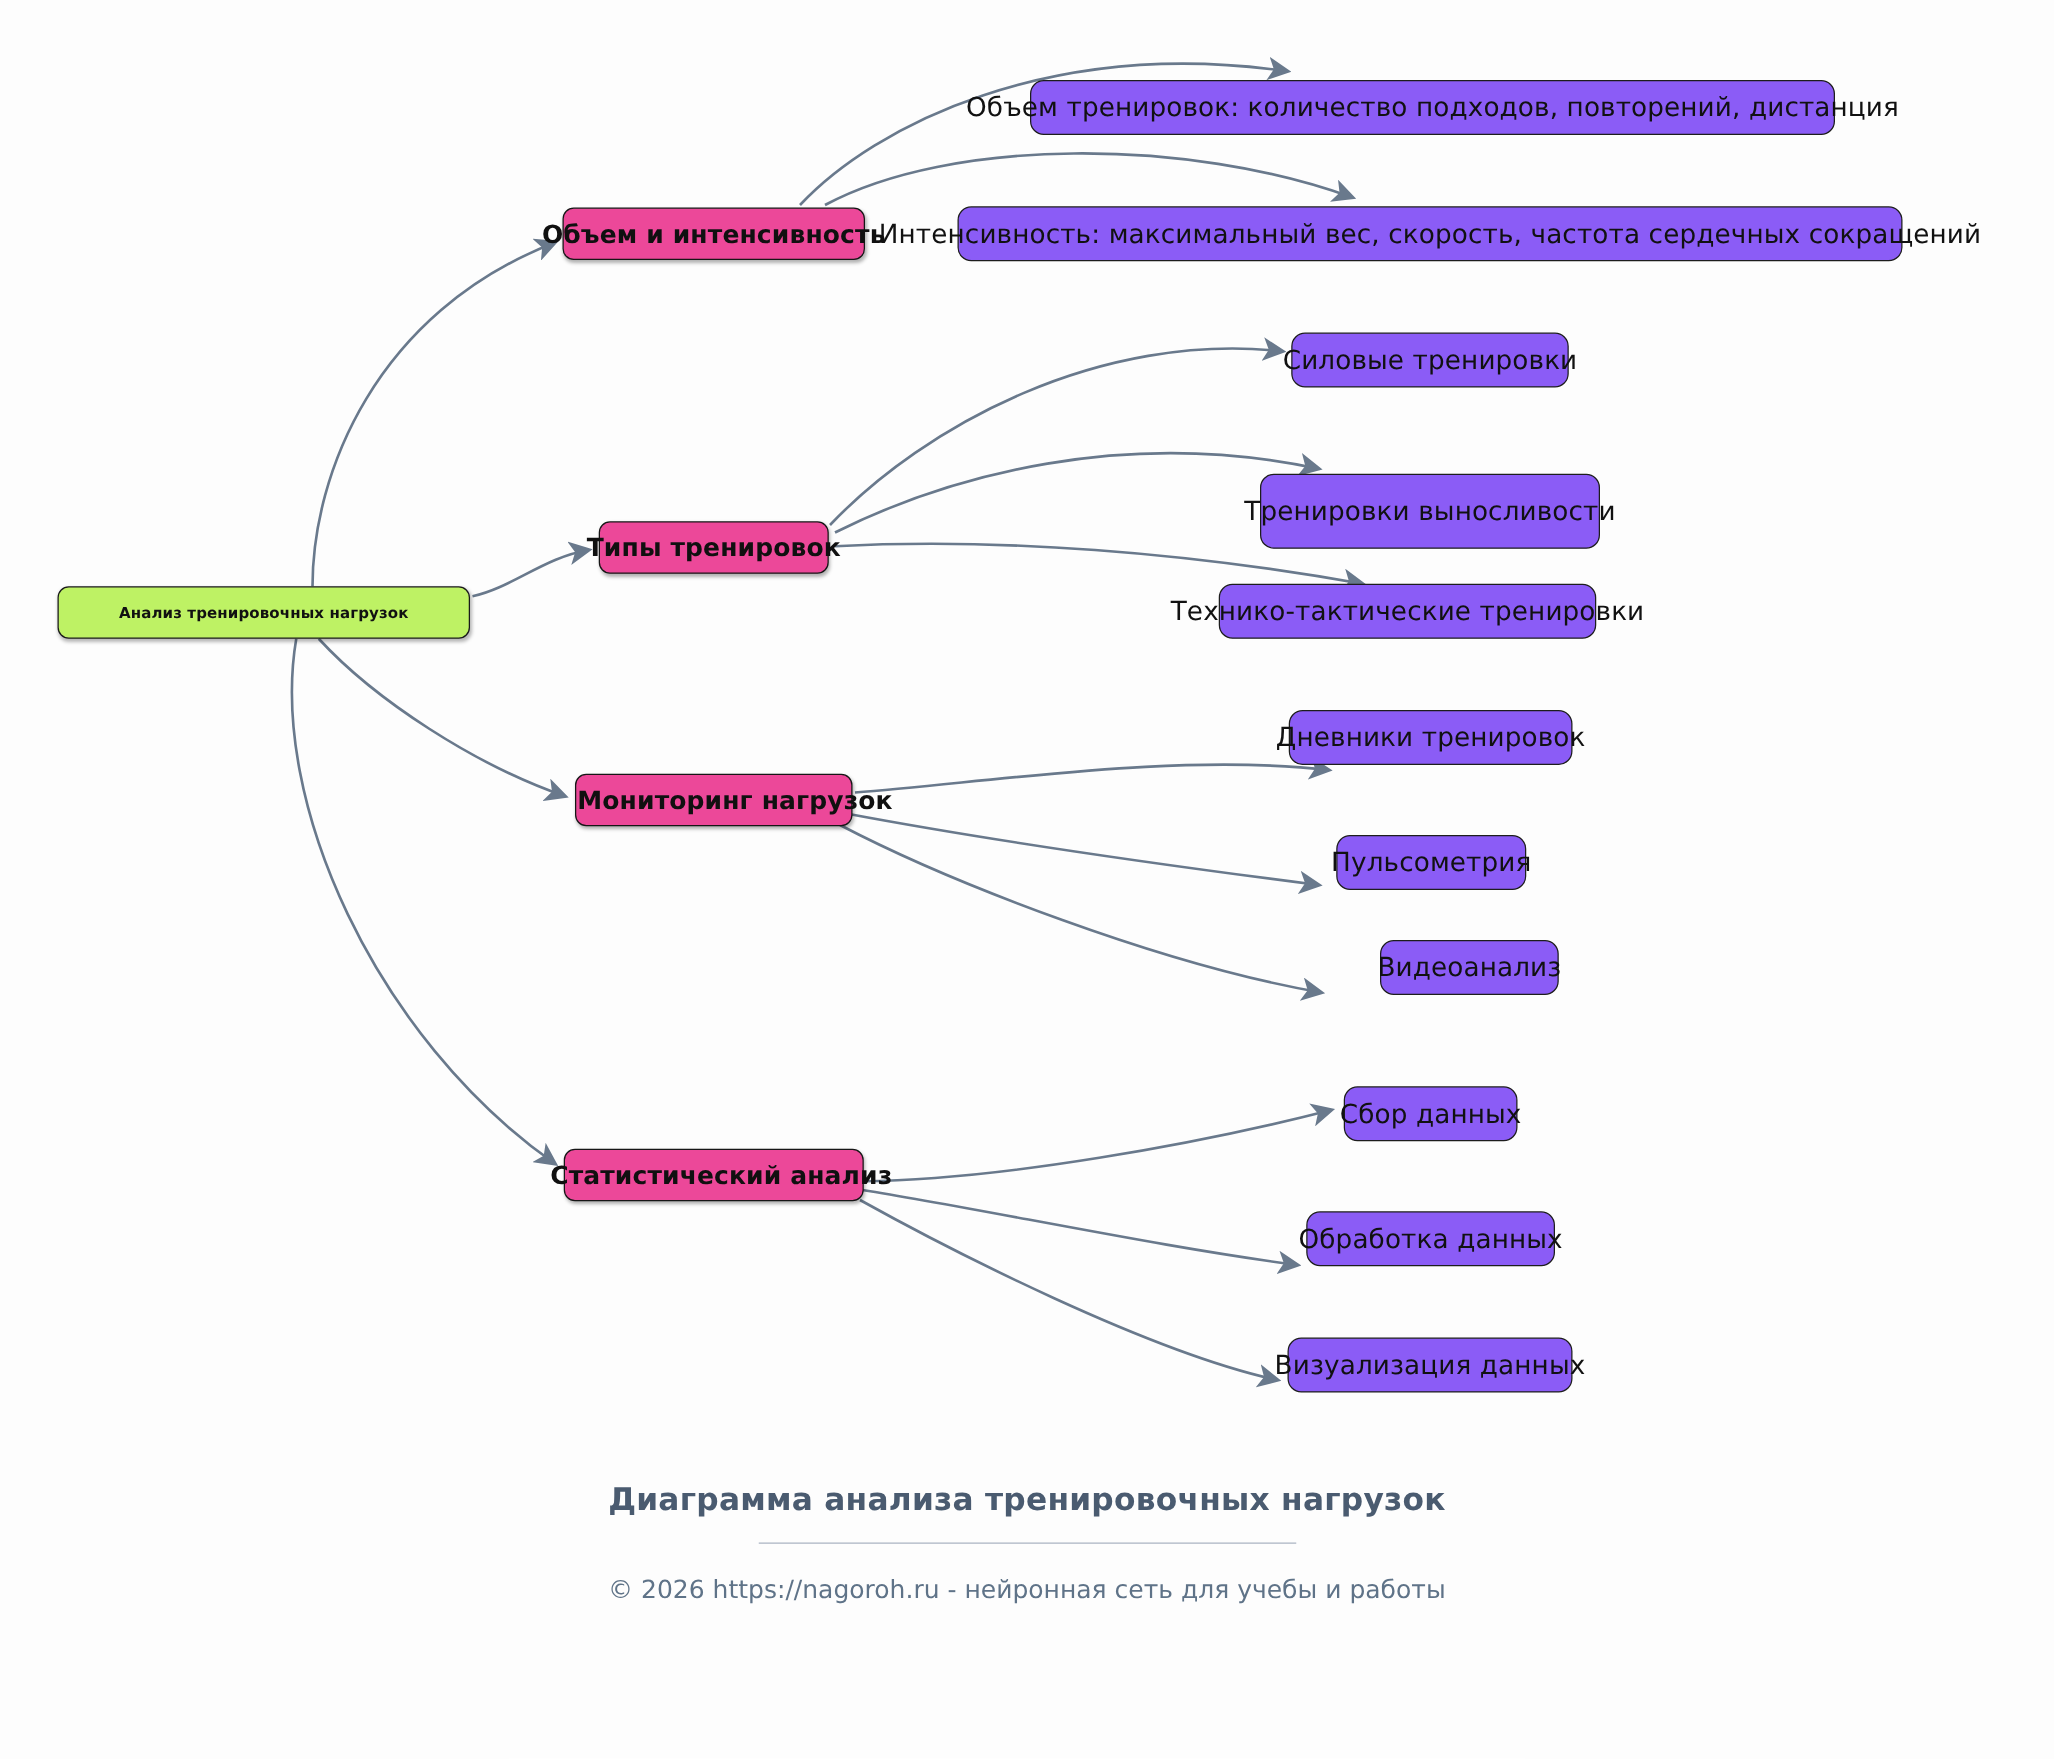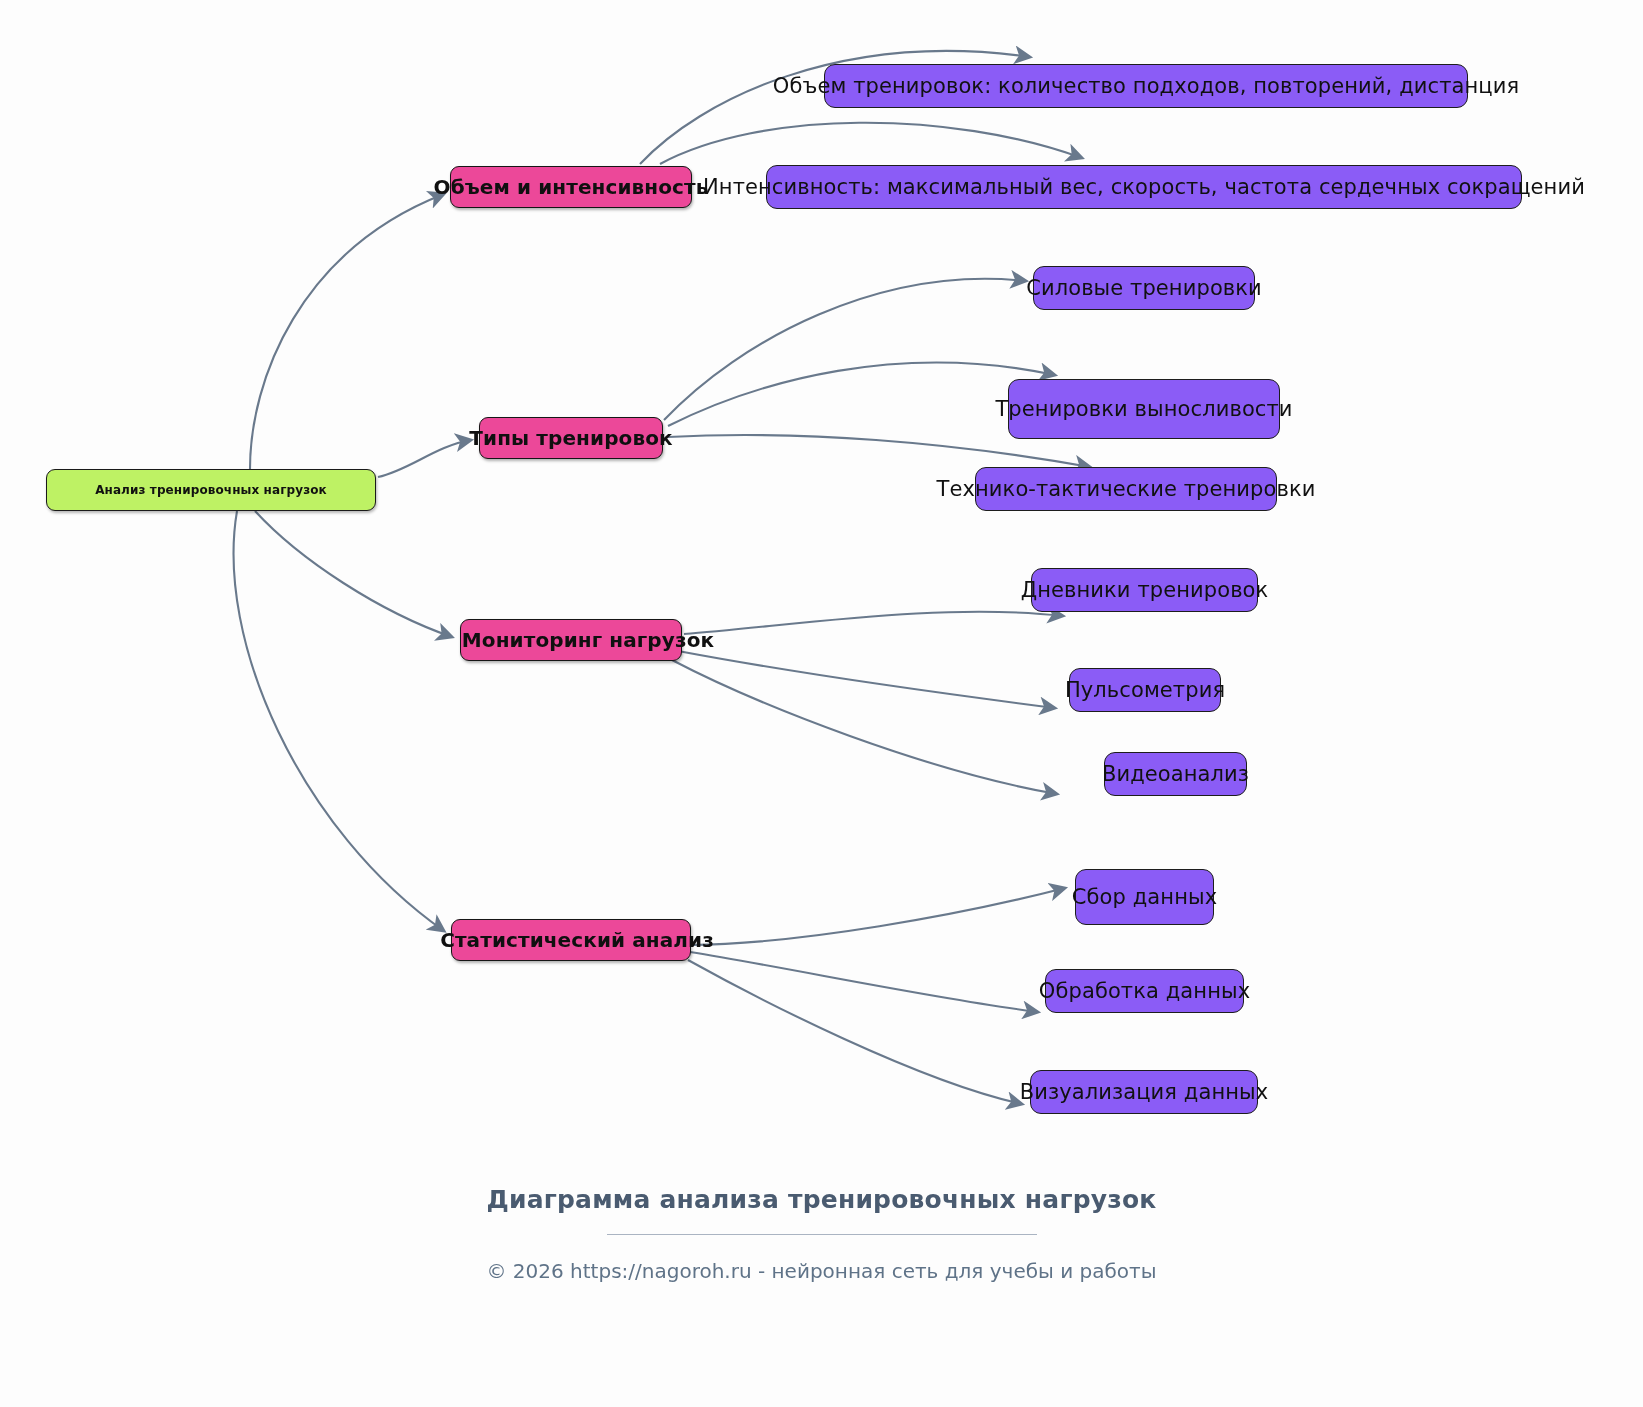--- a/index.html
+++ b/index.html
@@ -158,21 +158,21 @@
   <div class="node leaf" style="left:1069px; top:668px; width:152px; height:44px;">
     <span>Пульсометрия</span>
   </div>
   <div class="node leaf" style="left:1073px; top:752px; width:143px; height:44px;margin-left:31px;">
     <span>Видеоанализ</span>
   </div>
 
   <div class="node branch" style="left:451px; top:919px; width:240px; height:42px;padding-left:12px;">
     <span>Статистический анализ</span>
   </div>
-  <div class="node leaf" style="left:1075px; top:869px; width:139px; height:56px;justify-content:center;">
+  <div class="node leaf" style="left:1075px; top:869px; width:139px; height:44px;justify-content:center;">
     <span>Сбор данных</span>
   </div>
   <div class="node leaf" style="left:1045px; top:969px; width:199px; height:44px;">
     <span>Обработка данных</span>
   </div>
   <div class="node leaf" style="left:1030px; top:1070px; width:228px; height:44px;">
     <span>Визуализация данных</span>
   </div>
 
   <div id="footer">

